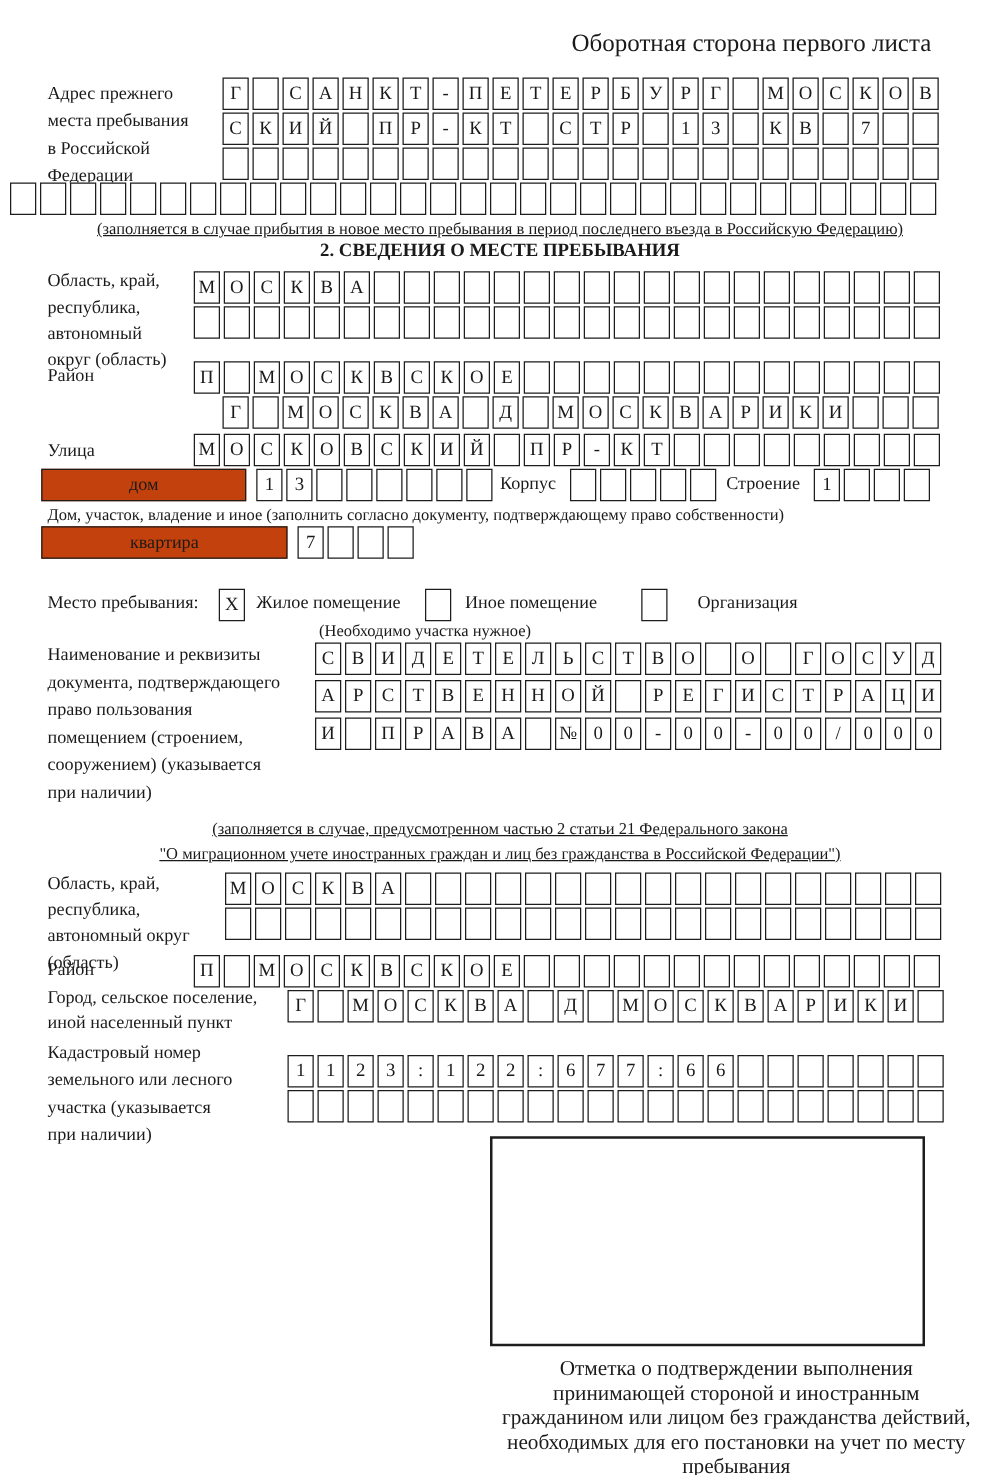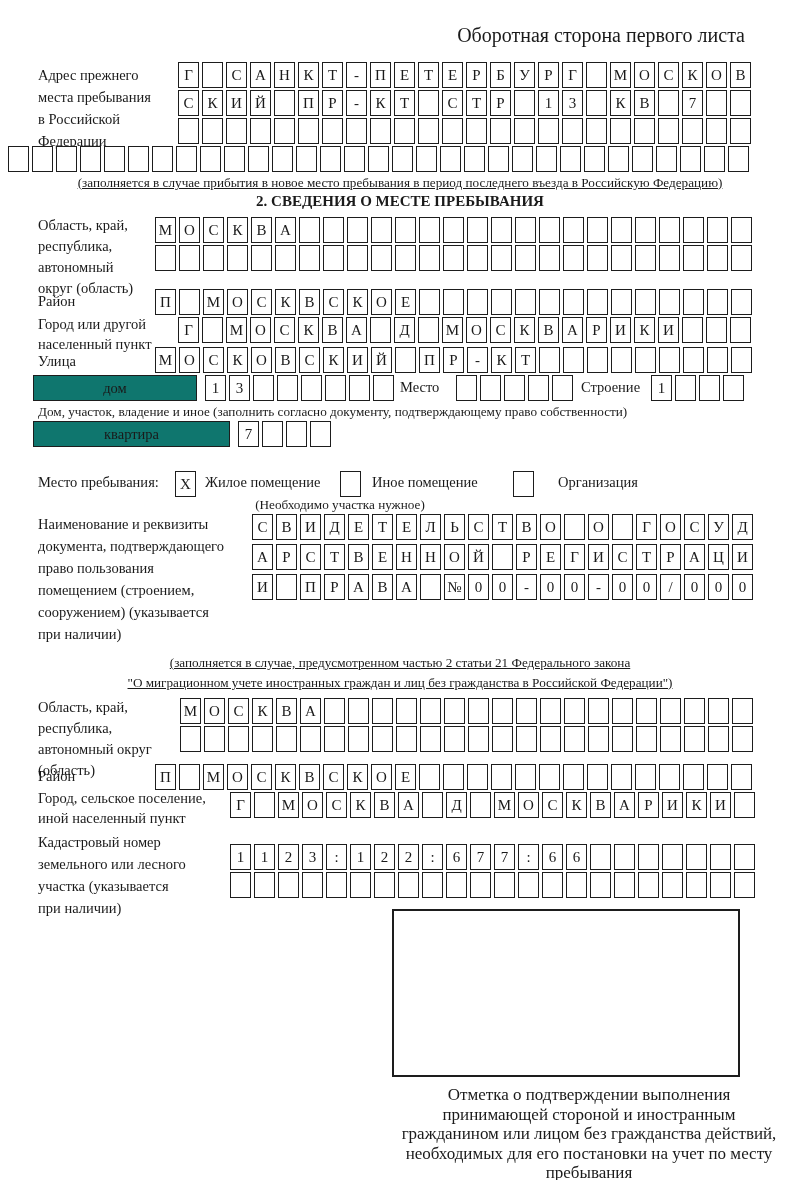--- a/index.html
+++ b/index.html
@@ -12,21 +12,21 @@
   .cell.abs{position:absolute;}
   .lbl{position:absolute;font-size:14.5px;line-height:22px;white-space:pre-line;}
   .lbl.lh20{line-height:20px;}
   .lbl.lh21{line-height:21px;}
   .note{position:absolute;font-size:13.2px;}
   .center{left:0;width:800px;text-align:center;text-decoration:underline;}
   .title{position:absolute;left:0;width:800px;text-align:center;
          font-weight:bold;font-size:15px;}
   .hdr-right{position:absolute;top:24px;right:55px;font-size:20px;}
   .widebox{position:absolute;height:26px;border:1.8px solid #1d1d1d;box-sizing:border-box;
-           display:flex;align-items:center;justify-content:center;font-size:14.5px;background:#0f766e;}
+           display:flex;align-items:center;justify-content:center;font-size:14.5px;background:#c2410c;}
   .inline-lbl{position:absolute;font-size:14.5px;}
   .stamp{position:absolute;left:392px;top:909px;width:348px;height:168px;
          border:2px solid #1d1d1d;box-sizing:border-box;background:#fff;}
   .stamp-caption{position:absolute;left:400px;top:1085px;width:378px;
                  font-size:17px;line-height:19.5px;text-align:center;}
 </style>
 </head>
 <body>
 
 <div class="page">
@@ -233,22 +233,20 @@
       <span class="cell"></span>
       <span class="cell"></span>
       <span class="cell"></span>
       <span class="cell"></span>
       <span class="cell"></span>
       <span class="cell"></span>
       <span class="cell"></span>
       <span class="cell"></span>
     </div>
 
-  <div class="lbl lh20" style="left:38px;top:314px">Город или другой
-населенный пункт</div>
   <div class="boxrow" style="left:178px;top:317px">
       <span class="cell">Г</span>
       <span class="cell"></span>
       <span class="cell">М</span>
       <span class="cell">О</span>
       <span class="cell">С</span>
       <span class="cell">К</span>
       <span class="cell">В</span>
       <span class="cell">А</span>
       <span class="cell"></span>
@@ -302,21 +300,21 @@
   <div class="boxrow" style="left:205px;top:375px">
       <span class="cell">1</span>
       <span class="cell">3</span>
       <span class="cell"></span>
       <span class="cell"></span>
       <span class="cell"></span>
       <span class="cell"></span>
       <span class="cell"></span>
       <span class="cell"></span>
     </div>
-  <div class="inline-lbl" style="left:400px;top:379px">Место</div>
+  <div class="inline-lbl" style="left:400px;top:379px">Корпус</div>
   <div class="boxrow" style="left:456px;top:375px">
       <span class="cell"></span>
       <span class="cell"></span>
       <span class="cell"></span>
       <span class="cell"></span>
       <span class="cell"></span>
     </div>
   <div class="inline-lbl" style="left:581px;top:379px">Строение</div>
   <div class="boxrow" style="left:651px;top:375px">
       <span class="cell">1</span>

